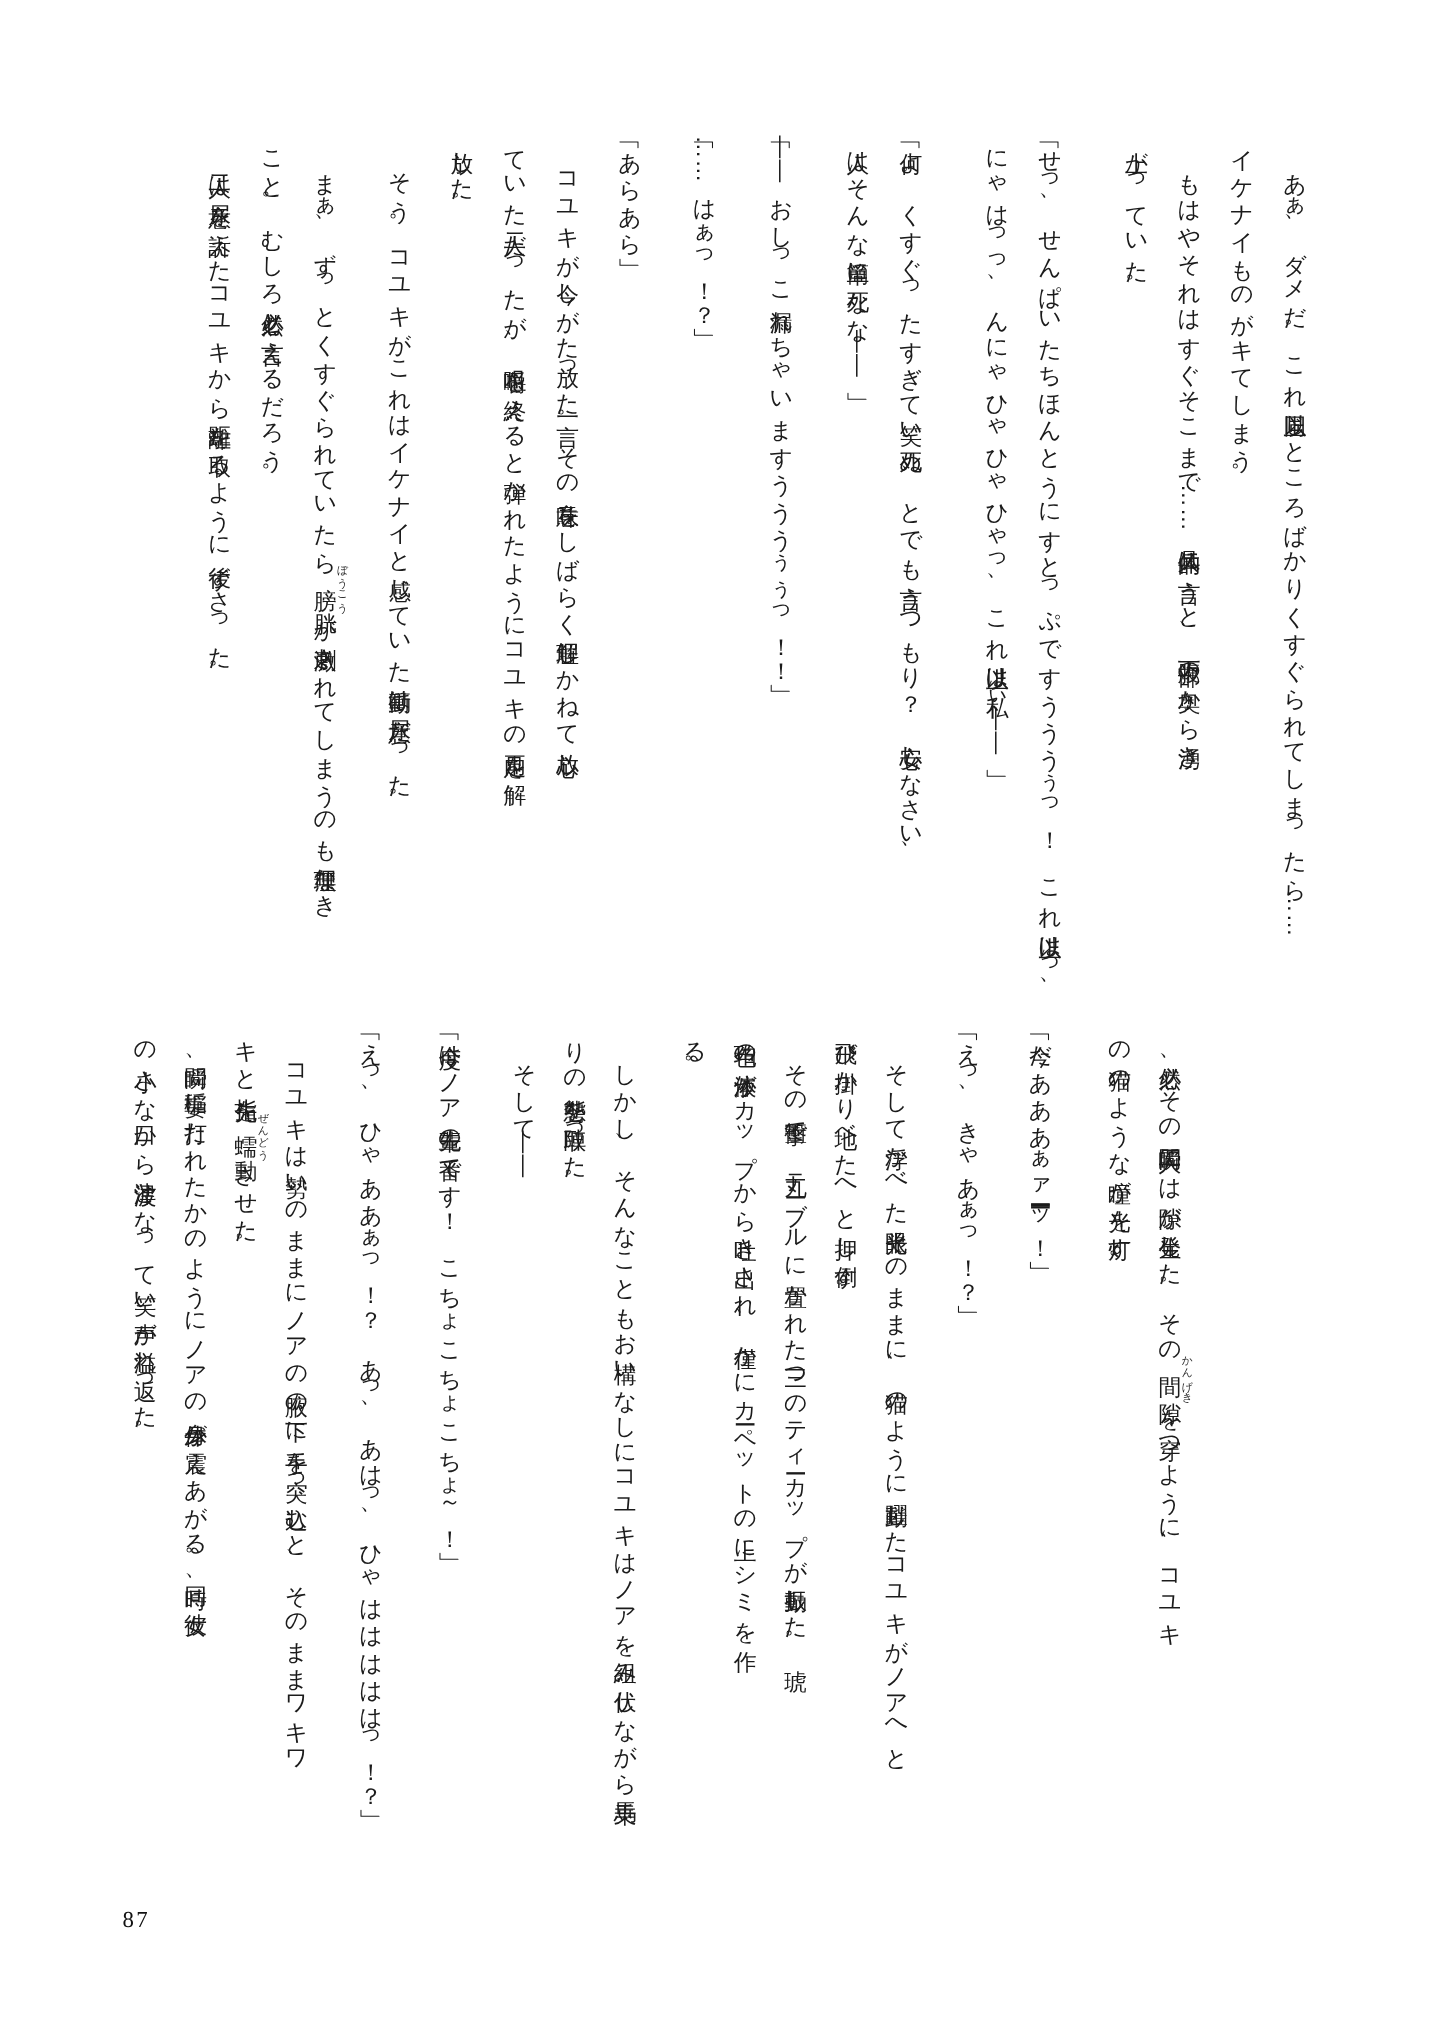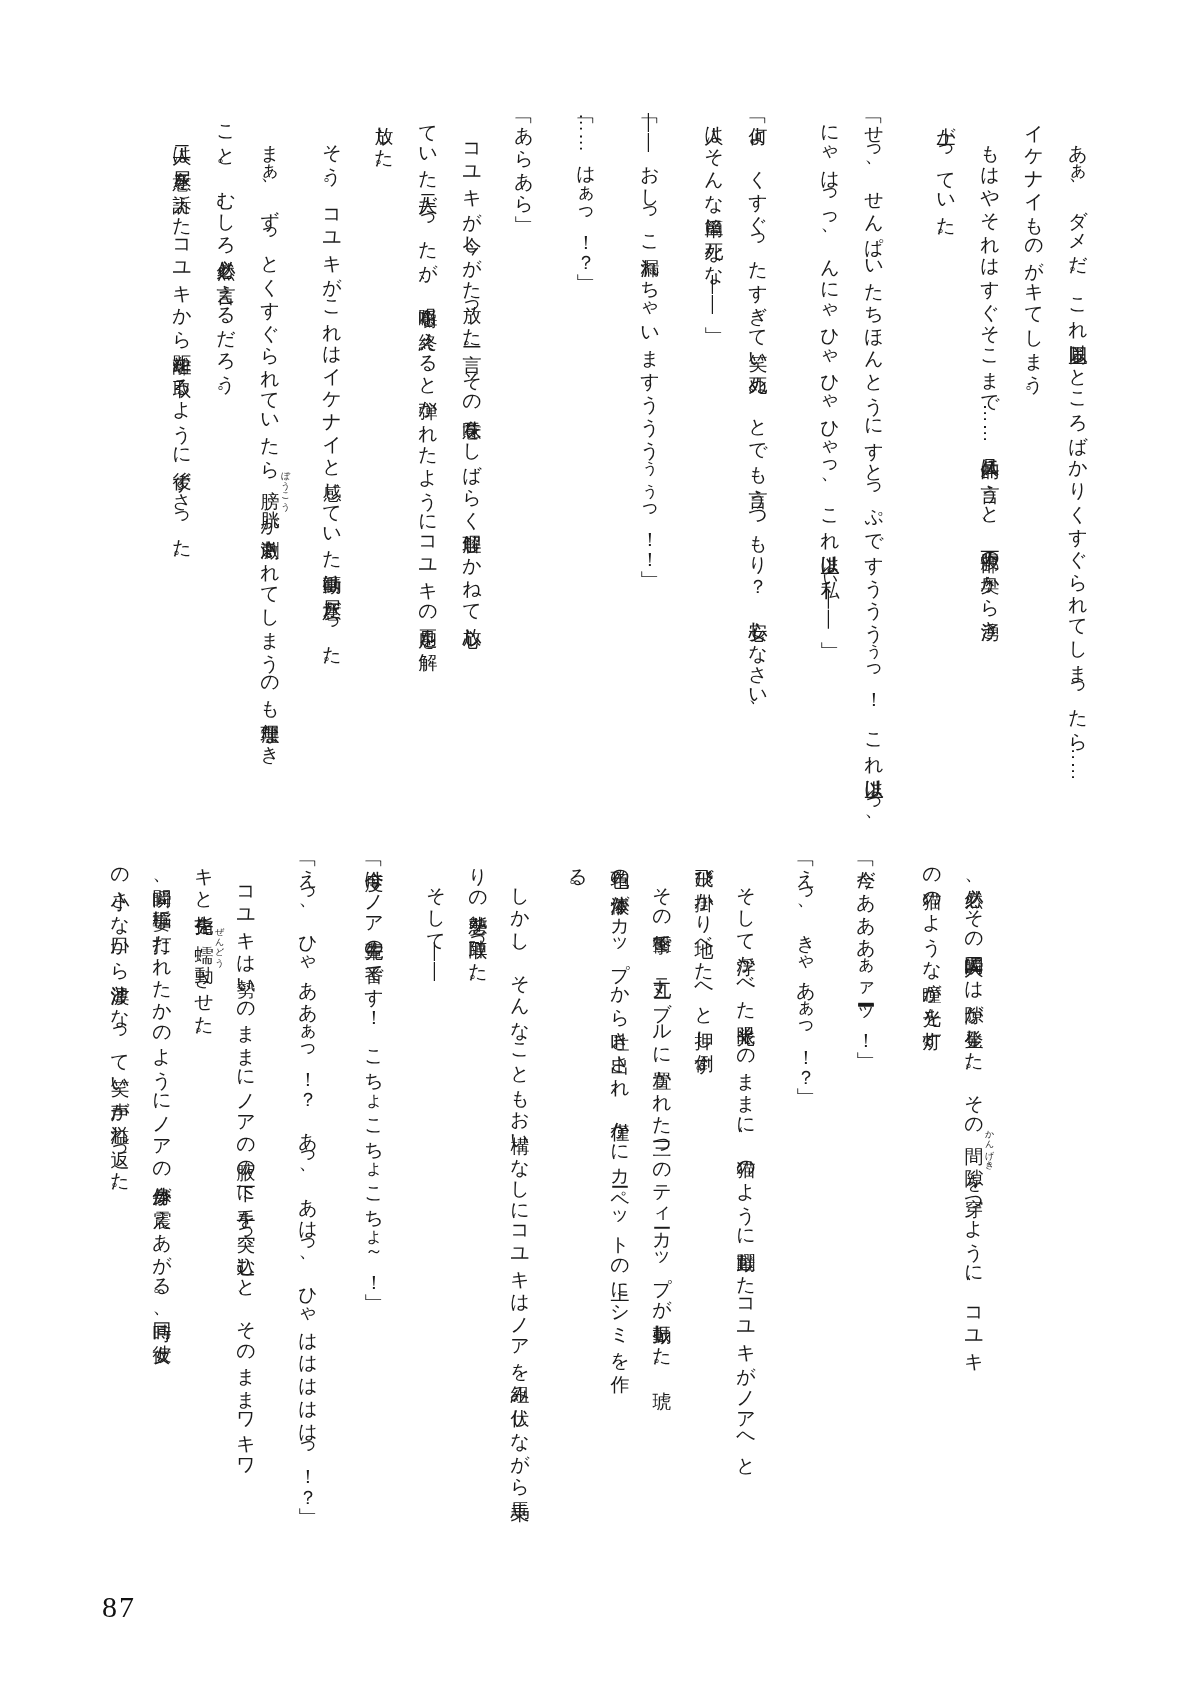--- a/index.html
+++ b/index.html
@@ -24,21 +24,21 @@
   .g8{margin-right:8px}
   .g16{margin-right:16px}
   .g18{margin-right:18px}
   .g20{margin-right:20px}
   .g24{margin-right:24px}
   .g28{margin-right:28px}
   ruby{ruby-position:over}
   ruby rt{font-size:9px;letter-spacing:0;color:#2a2a2a}
   #page-number{
     position:absolute;left:102px;top:1590px;
-    font-size:30px;letter-spacing:2px;
+    font-size:19px;letter-spacing:2px;
     font-family:"Liberation Serif",serif;color:#111;
   }
 </style>
 </head>
 <body>
 
 <div id="sec-top" class="vsec">
   <div class="vline indent">あぁ、ダメだ。これ以上同じところばかりくすぐられてしまったら……</div>
   <div class="vline">イケナイものがキてしまう。</div>
   <div class="vline indent">もはやそれはすぐそこまで……具体的に言うと、下腹部の奥から湧き</div>

